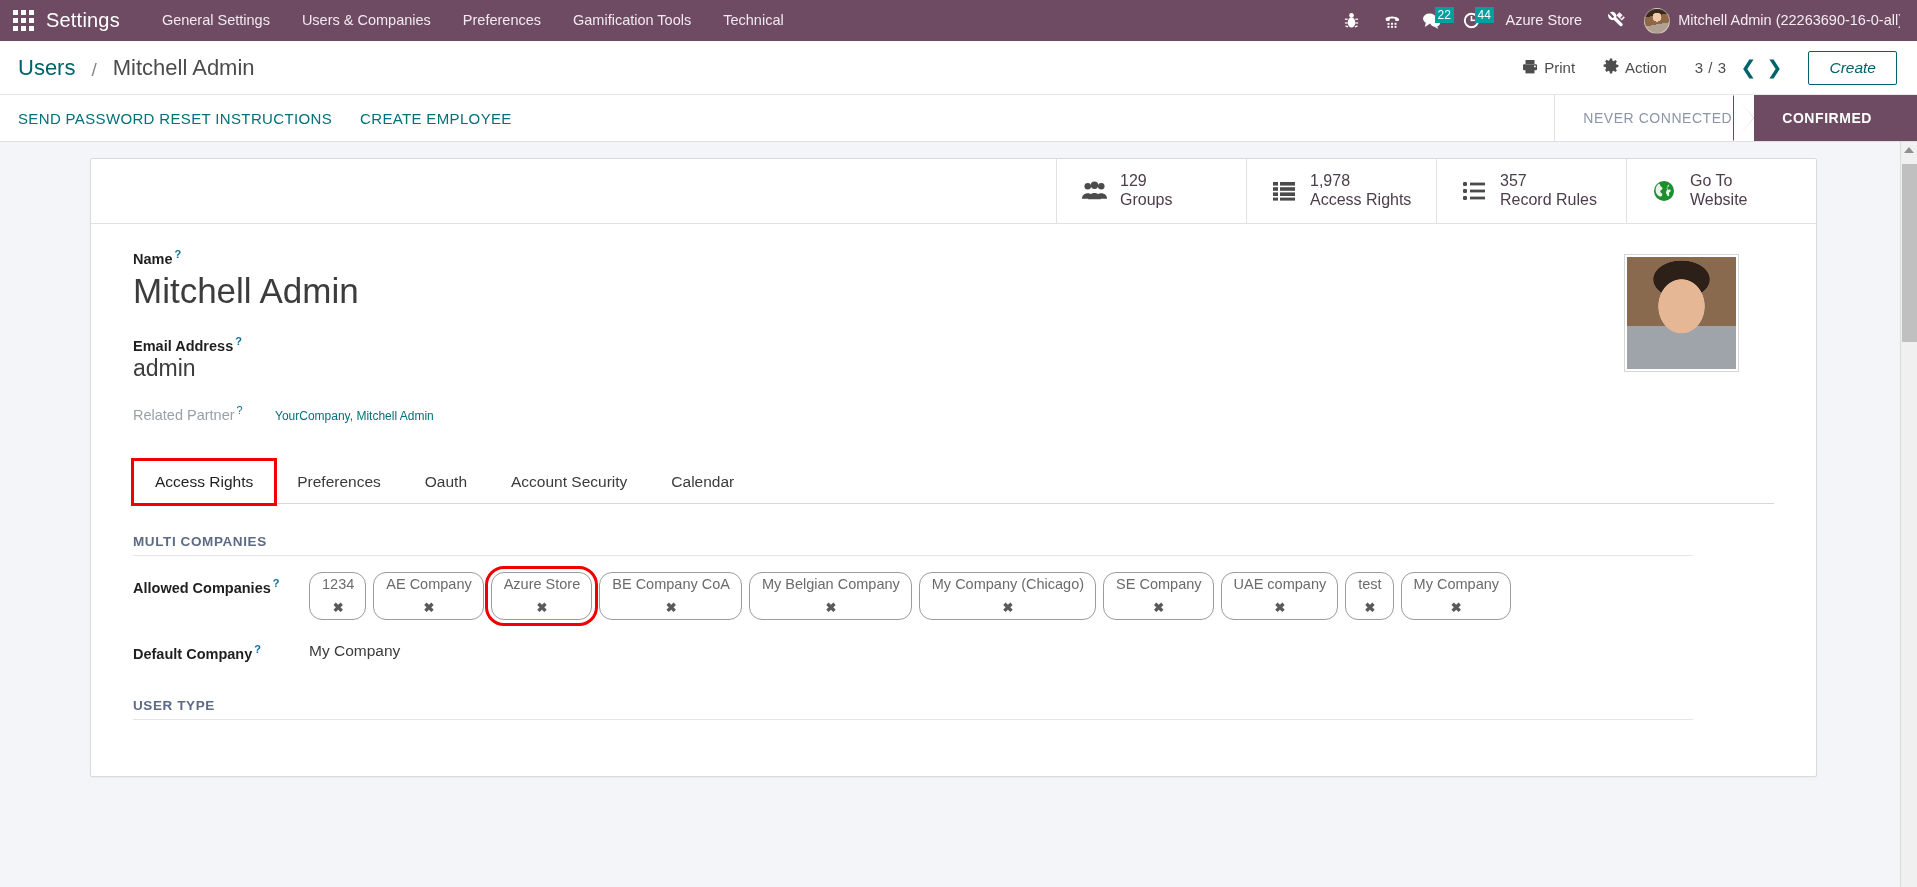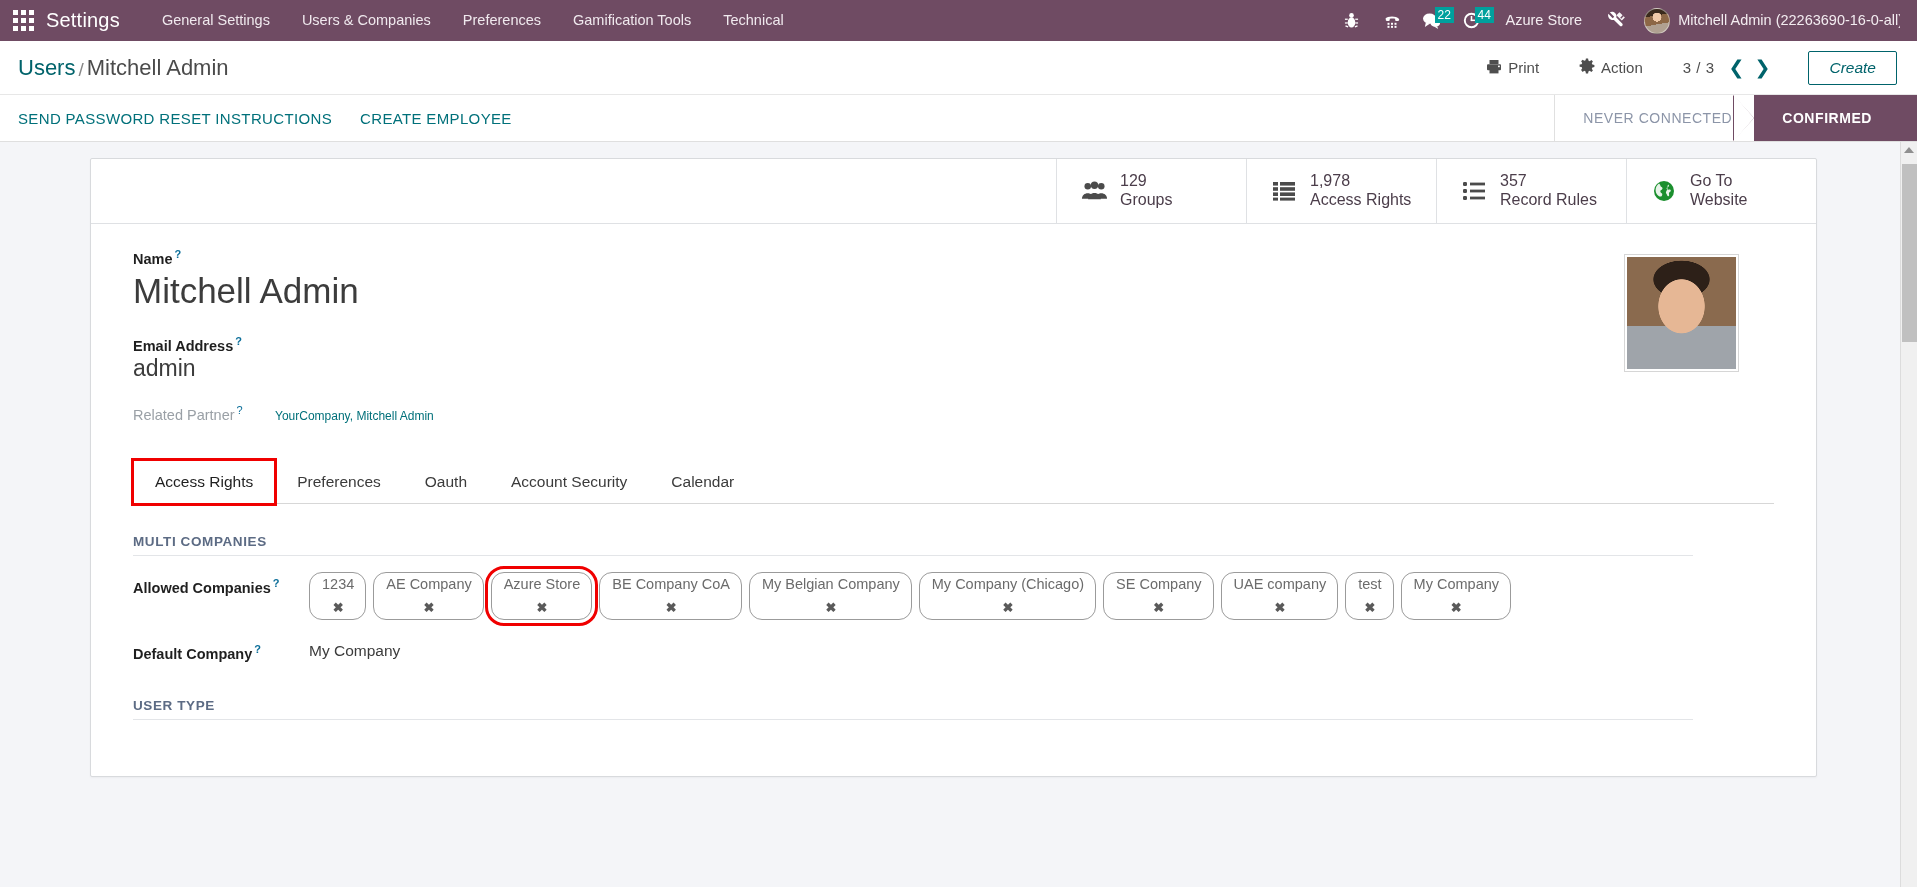--- a/index.html
+++ b/index.html
@@ -63,27 +63,27 @@
     flex: none;
   }
   .user-name { font-size: 14.5px; color: #f3ecf0; white-space: nowrap; }
 
   
   .control-panel { background: #ffffff; border-bottom: 1px solid #dfdfdf; }
   .cp-top {
     height: 53px; display: flex; align-items: center;
     padding: 0 20px 0 18px;
   }
-  .breadcrumb { display: flex; align-items: flex-end; gap: 3px; }
+  .breadcrumb { display: flex; align-items: flex-end; gap: 16px; }
   .bc-link {
     font-size: 22px; color: #00636b; cursor: pointer; font-weight: 400;
   }
   .bc-sep { font-size: 19px; color: #888; }
   .bc-current { font-size: 22px; color: #4b4b4b; font-weight: 400; }
-  .cp-right { margin-left: auto; display: flex; align-items: center; gap: 12px; }
+  .cp-right { margin-left: auto; display: flex; align-items: center; gap: 0; }
   .cp-btn {
     display: flex; align-items: center; gap: 6px;
     font-size: 15px; color: #4e4e4e; padding: 0 14px;
     cursor: pointer; height: 34px;
   }
   .cp-btn svg { fill: #4e4e4e; }
   .pager {
     display: flex; align-items: center; gap: 2px; margin-left: 14px;
     font-size: 15px; color: #4e4e4e;
   }

